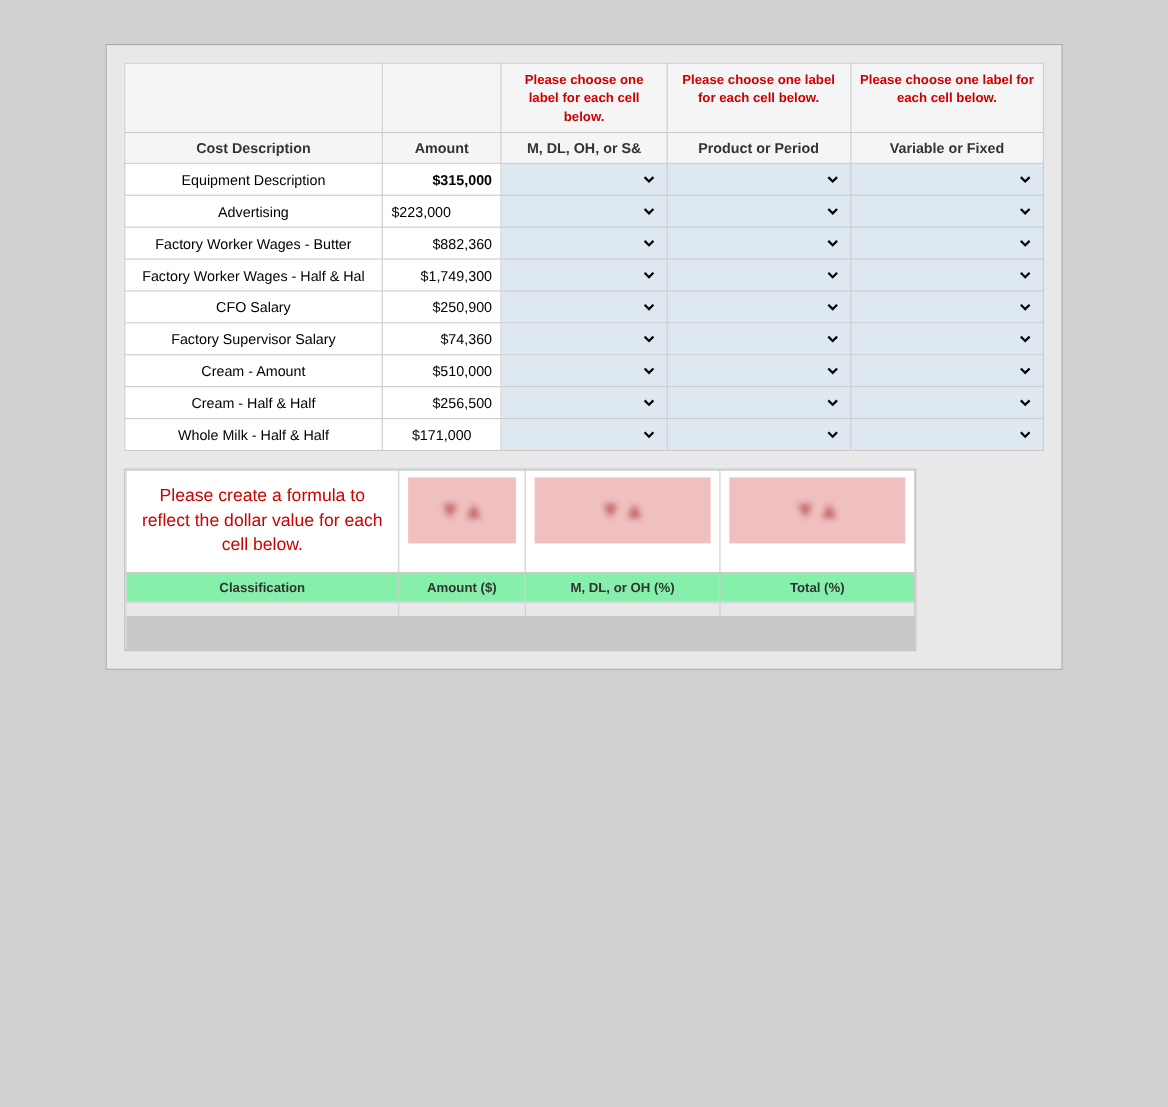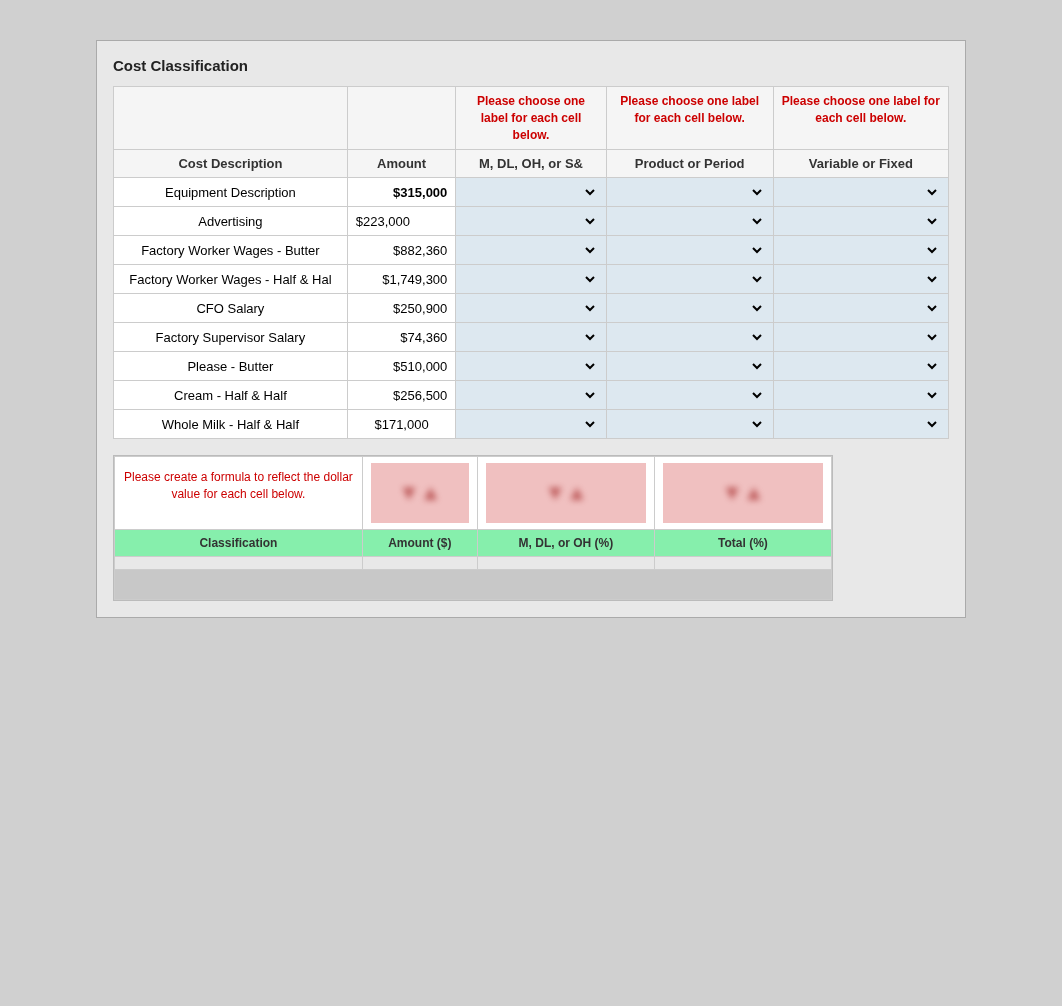--- a/index.html
+++ b/index.html
@@ -71,21 +71,21 @@
       text-align: center;
     }
     .bottom-table th {
       background: #86efac;
       font-weight: bold;
       color: #333;
       font-size: 12px;
     }
     .instruction-cell-bottom {
       color: #cc0000;
-      font-size: 12px;
+      font-size: 16px;
       line-height: 1.4;
       vertical-align: top;
       padding: 10px 8px;
     }
     .blurred-cell {
       background: #f0c0c0;
       height: 60px;
       position: relative;
       overflow: hidden;
     }
@@ -105,21 +105,20 @@
     }
     .bottom-footer-row td {
       background: #c8c8c8;
       height: 30px;
     }
   </style>
 </head>
 <body>
 
 <div class="outer-container">
-  <div class="section-title">Cost Classification</div>
 
   <table class="top-table">
     <thead>
       <tr>
         <th class="col-desc"></th>
         <th class="col-amount"></th>
         <th class="col-m instruction-cell">
           <span style="color:#cc0000;">Please choose one label for each cell below.</span>
         </th>
         <th class="col-pp instruction-cell">
@@ -294,21 +293,21 @@
       </td>
       <td class="col-vf shaded">
         <select style="width:100%; border:none; background:transparent; font-size:12px;">
           <option></option>
           <option>Variable</option>
           <option>Fixed</option>
         </select>
       </td>
     </tr>
         <tr class="data-row">
-      <td class="col-desc">Please - Butter</td>
+      <td class="col-desc">Cream - Amount</td>
       <td class="col-amount" style="text-align:right;">$510,000</td>
       <td class="col-m shaded">
         <select style="width:100%; border:none; background:transparent; font-size:12px;">
           <option></option>
           <option>M</option>
           <option>DL</option>
           <option>OH</option>
           <option>S&amp;A</option>
         </select>
       </td>

